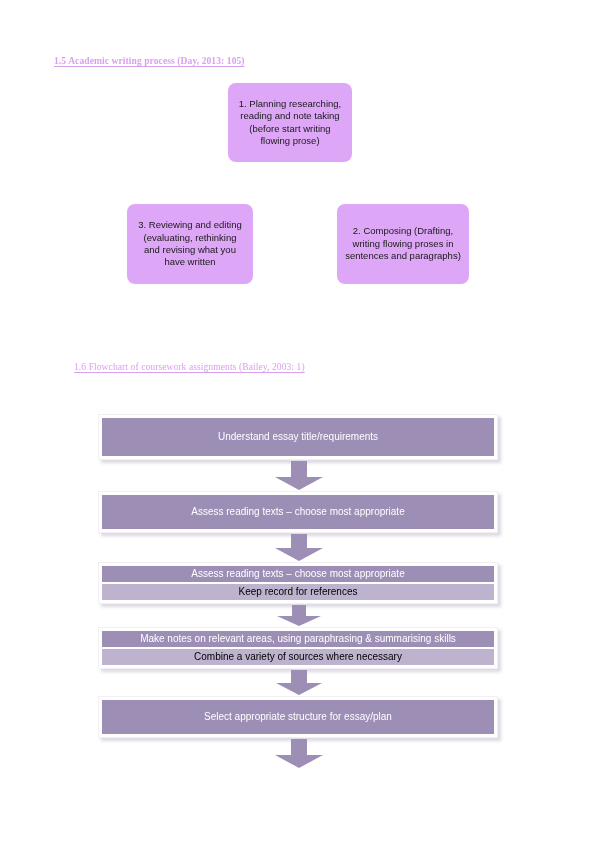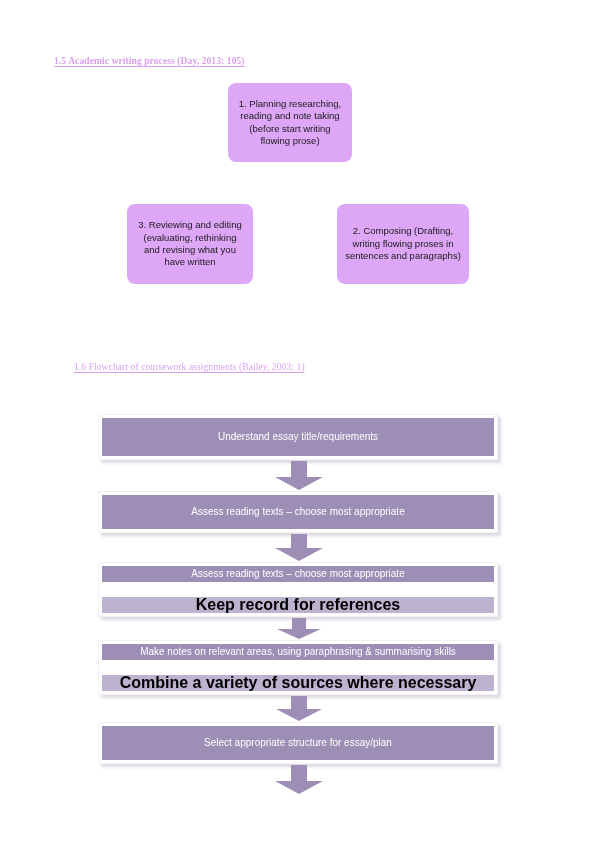--- a/index.html
+++ b/index.html
@@ -90,29 +90,29 @@
     text-align: center;
     line-height: 1.2;
     display: flex;
     align-items: center;
     justify-content: center;
     box-sizing: border-box;
   }
   .flow-row-sub {
     background: #bdb3ce;
     color: #000000;
-    font-size: 16px;
-    font-weight: bold;
+    font-size: 10px;
+    font-weight: normal;
     text-align: center;
     line-height: 1.2;
     display: flex;
     align-items: center;
     justify-content: center;
     box-sizing: border-box;
-    margin-top: 15px;
+    margin-top: 2px;
   }
 
   .h-tall  { height: 38px; }
   .h-mid   { height: 34px; }
   .h-short { height: 16px; }
 
   
   .flow-arrow {
     position: relative;
     width: 100%;

